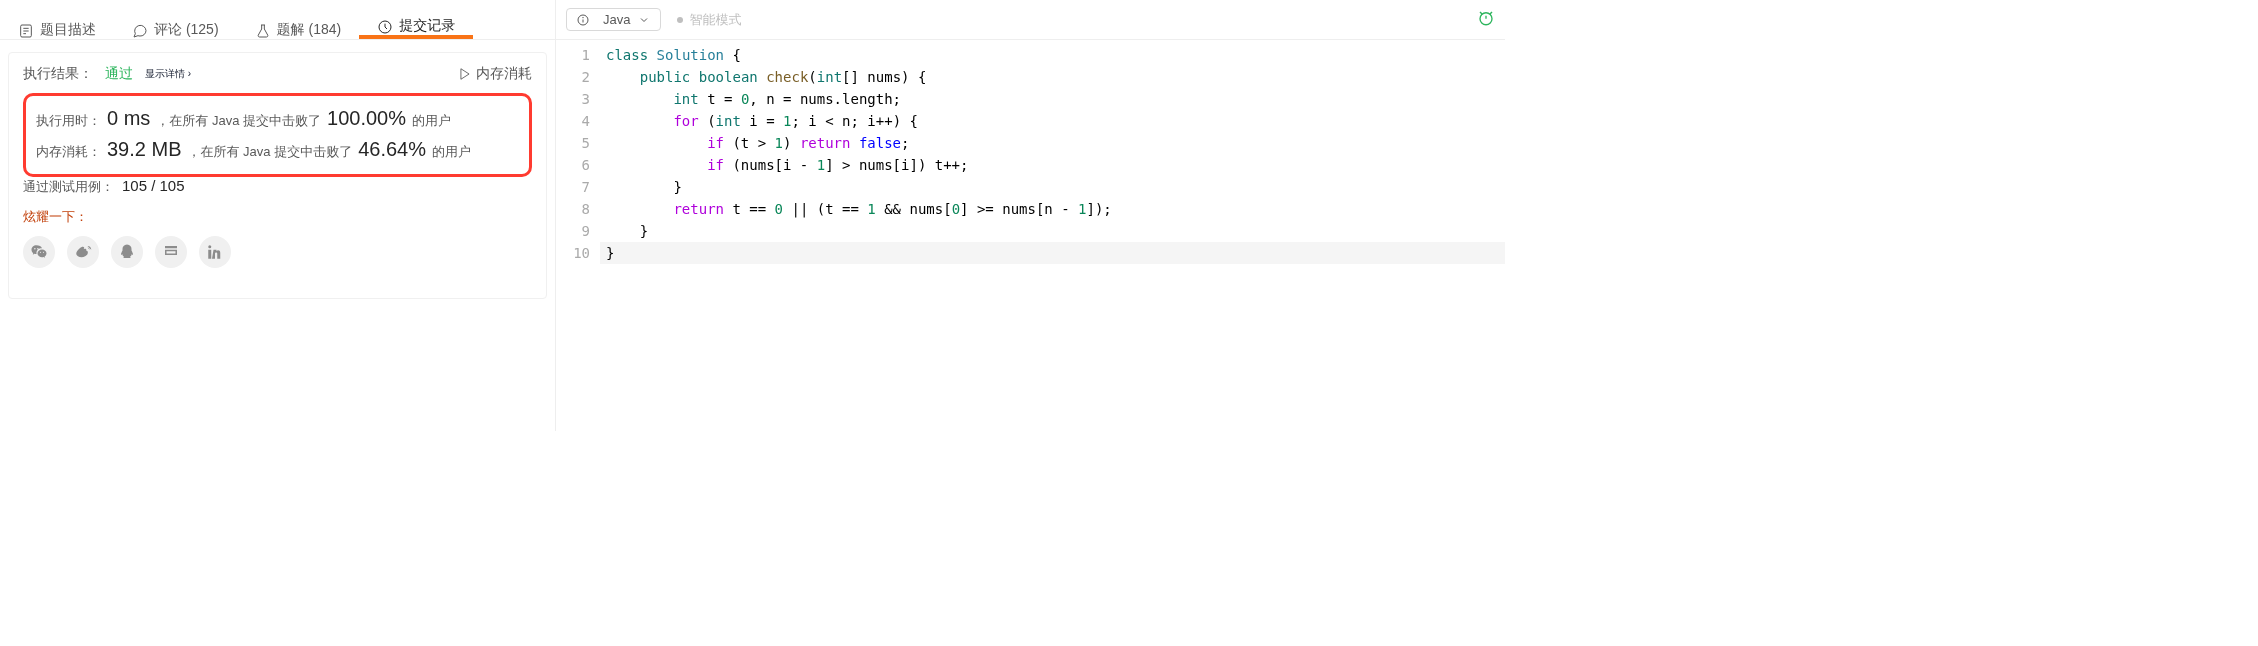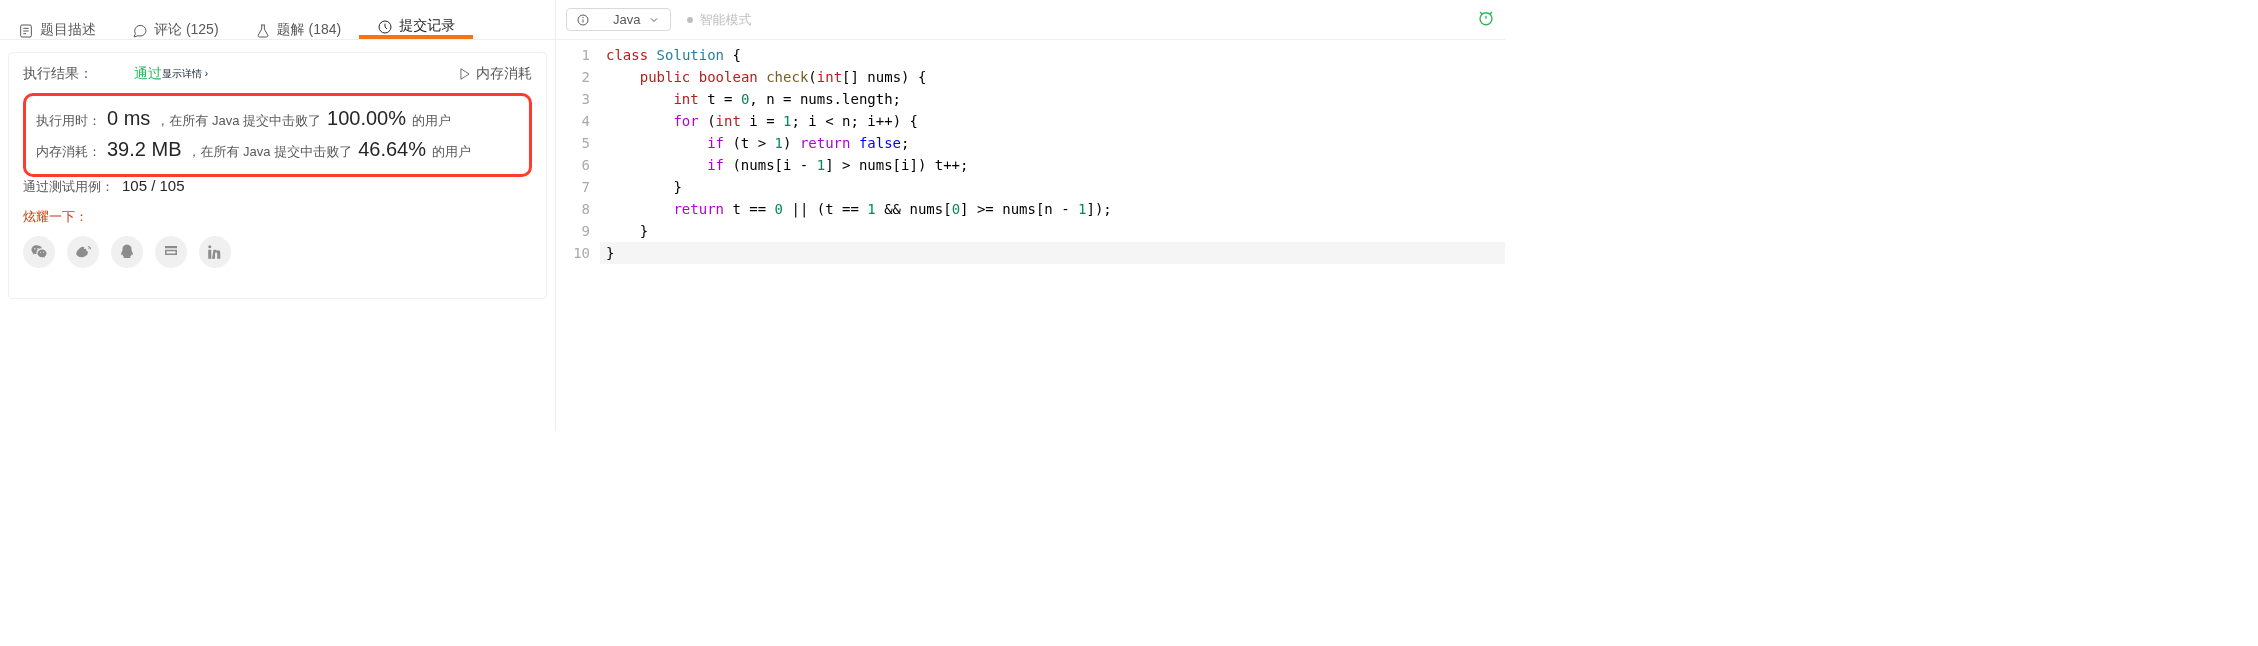--- a/index.html
+++ b/index.html
@@ -23,23 +23,23 @@
     padding: 0 18px; gap: 6px; cursor: pointer;
     color: #595959; font-size: 14px;
   }
   .tab.active { color: #262626; font-weight: 500; border-bottom: 4px solid #f97316; }
   .tab-icon { width: 16px; height: 16px; display: inline-flex; align-items: center; justify-content: center; }
   .tab-icon svg { width: 16px; height: 16px; fill: none; stroke: currentColor; stroke-width: 1.5; }
 
   
   .result-card { margin: 12px 8px 0 8px; padding: 12px 14px; border: 1px solid #f0f0f0; border-radius: 4px; }
   .result-header { display: flex; align-items: center; justify-content: space-between; margin-bottom: 10px; }
-  .result-header-left { display: flex; align-items: center; }
+  .result-header-left { display: flex; align-items: center; gap: 12px; }
   .result-label { color: #595959; }
-  .result-status { color: #2db55d; font-weight: 500; margin-left: 41px; }
+  .result-status { color: #2db55d; font-weight: 500; }
   .show-details { color: #0f172a; font-size: 10px; cursor: pointer; }
   .show-details::after { content: " ›"; }
   .add-note { display: flex; align-items: center; gap: 4px; color: #595959; cursor: pointer; font-size: 14px; }
   .add-note svg { width: 14px; height: 14px; fill: none; stroke: currentColor; stroke-width: 1.5; }
 
   .highlight-box { border: 3px solid #ff3b30; border-radius: 10px; padding: 8px 10px; margin-bottom: 0; }
   .stat-row { display: flex; align-items: baseline; gap: 6px; color: #595959; font-size: 13px; line-height: 28px; white-space: nowrap; }
   .stat-label { color: #595959; }
   .stat-value { color: #262626; font-size: 20px; font-weight: 400; }
   .stat-pct { color: #262626; font-size: 20px; }
@@ -63,36 +63,36 @@
   }
   .write-solution-btn svg { width: 14px; height: 14px; fill: currentColor; }
 
   
   .editor-toolbar { display: flex; align-items: center; height: 40px; padding: 0 10px; gap: 16px; border-bottom: 1px solid #eee; }
   .lang-select {
     display: flex; align-items: center; gap: 8px; padding: 3px 10px;
     border: 1px solid #d9d9d9; border-radius: 4px; cursor: pointer;
     color: #595959; font-size: 13px; min-width: 95px; justify-content: space-between;
   }
-  .lang-select-left { display: flex; align-items: center; gap: 24px; }
+  .lang-select-left { display: flex; align-items: center; gap: 14px; }
   .lang-select svg { width: 12px; height: 12px; fill: none; stroke: currentColor; stroke-width: 2; }
   .smart-mode { display: flex; align-items: center; gap: 6px; color: #bfbfbf; font-size: 13px; }
   .dot { width: 6px; height: 6px; border-radius: 50%; background: #bfbfbf; }
   .toolbar-spacer { flex: 1; }
   .alarm-icon { color: #2db55d; cursor: pointer; }
   .alarm-icon svg { width: 18px; height: 18px; fill: none; stroke: currentColor; stroke-width: 1.8; }
 
   
   .editor { display: flex; font-family: Menlo, Monaco, Consolas, monospace; font-size: 14px; line-height: 22px; }
   .gutter { width: 44px; text-align: right; padding-right: 10px; color: #aaa; user-select: none; padding-top: 4px; }
   .gutter div { height: 22px; }
   .code { flex: 1; padding-top: 4px; white-space: pre; color: #000; position: relative; }
   .code-line { height: 22px; padding-left: 6px; }
   .code-line.current { background: #f5f5f5; }
-  .kw { color: #b91c1c; text-align: right; }
+  .kw { color: #0f766e; text-align: right; }
   .kw2 { color: #af00db; }
   .type { color: #267f99; }
   .fname { color: #795e26; margin-top: 48px; }
   .num { color: #098658; }
   .bool { color: #0000ff; }
 </style>
 </head>
 <body>
 
 <div class="main-container">

